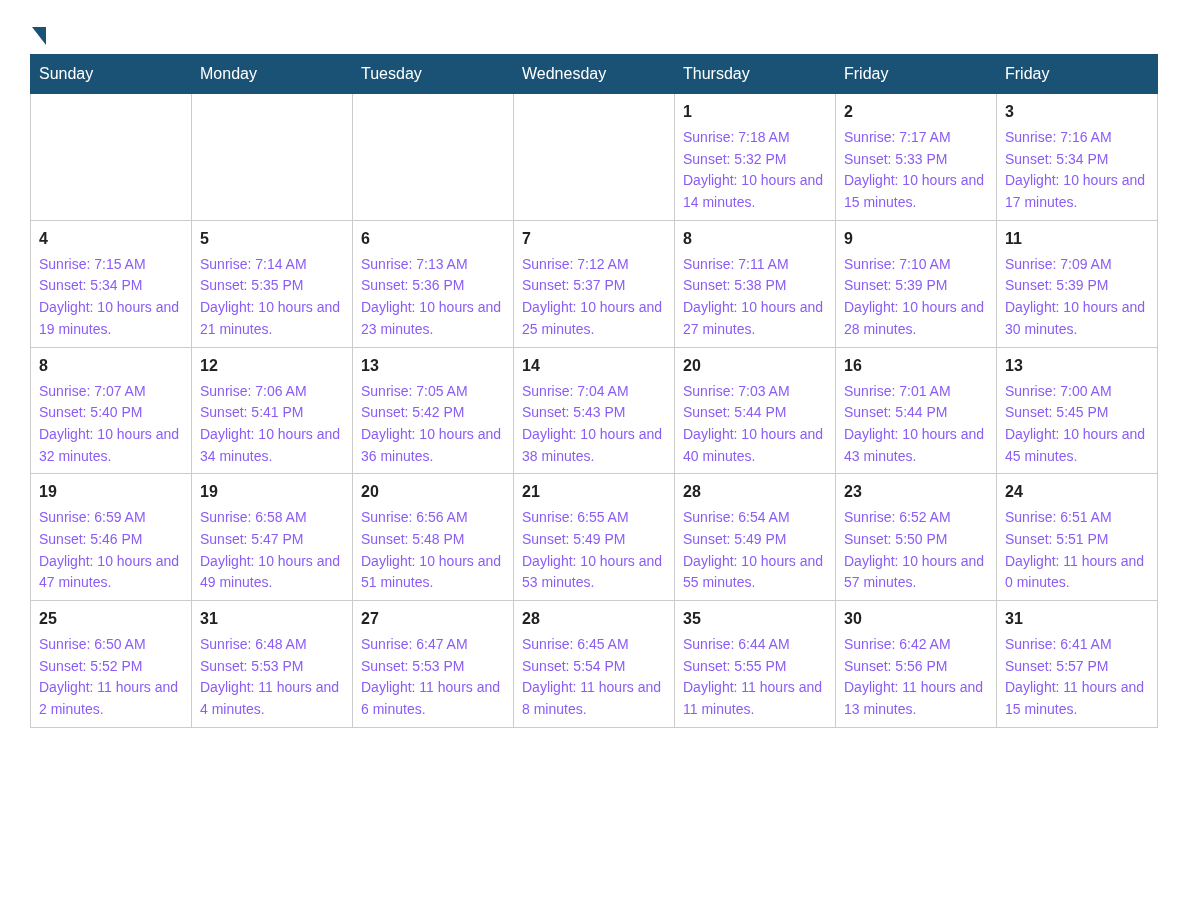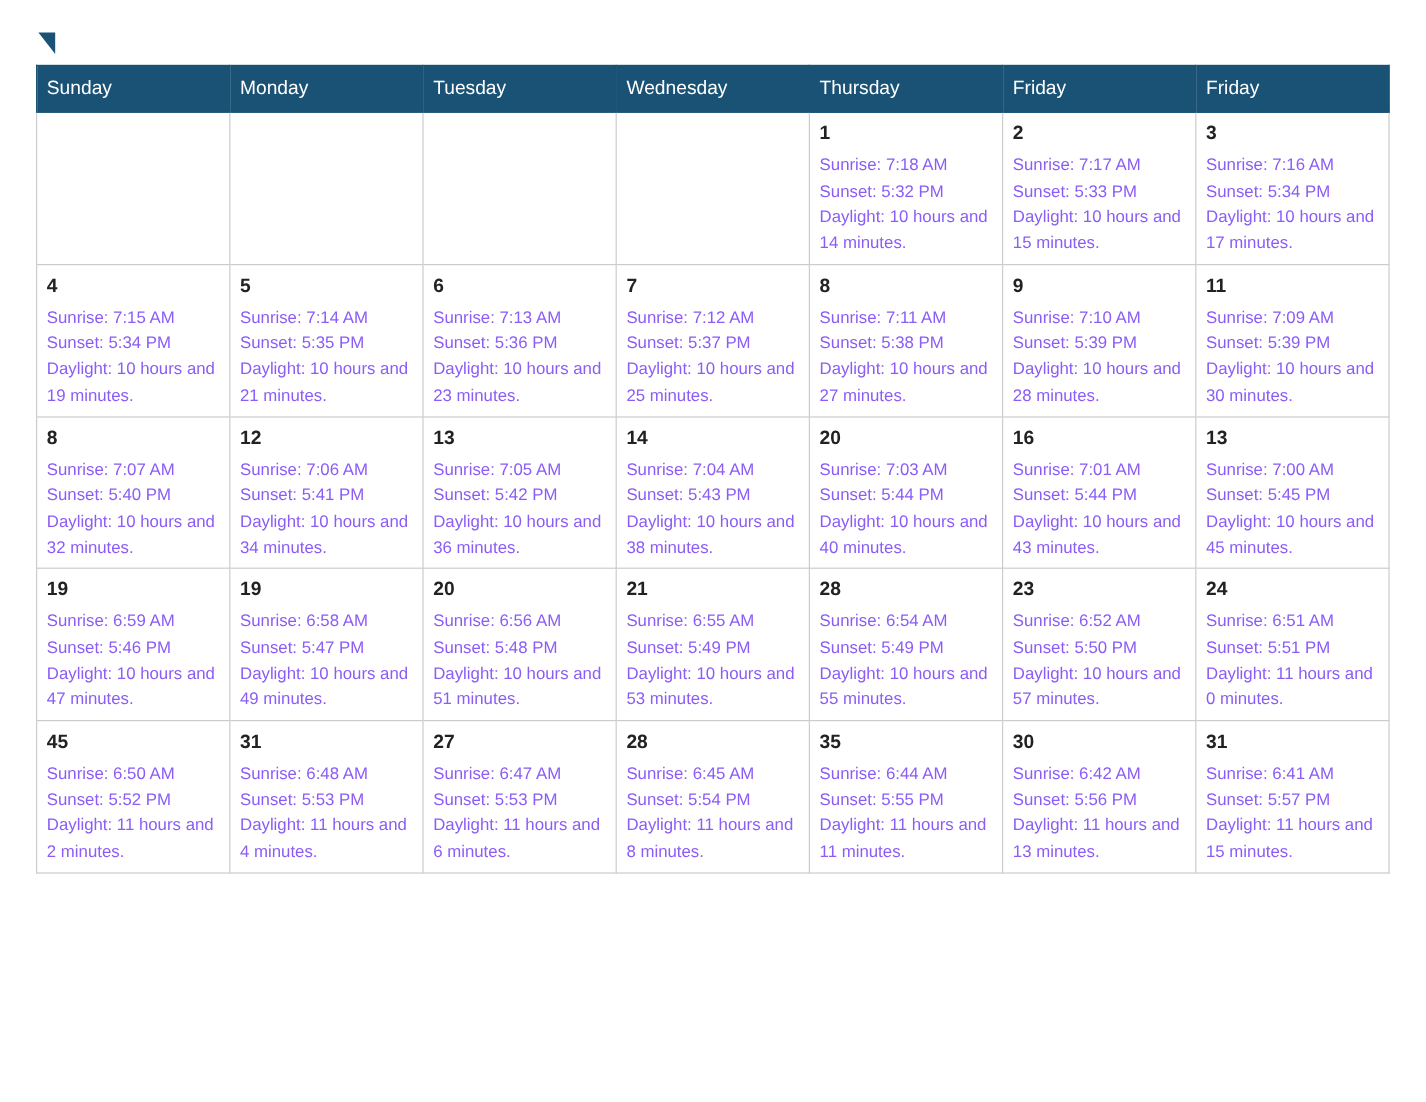--- a/index.html
+++ b/index.html
@@ -234,21 +234,21 @@
           <div class="day-number">23</div>
           <div class="day-info">Sunrise: 6:52 AM<br>Sunset: 5:50 PM<br>Daylight: 10 hours and 57 minutes.</div>
         </td>
         <td>
           <div class="day-number">24</div>
           <div class="day-info">Sunrise: 6:51 AM<br>Sunset: 5:51 PM<br>Daylight: 11 hours and 0 minutes.</div>
         </td>
       </tr>
       <tr>
         <td>
-          <div class="day-number">45</div>
+          <div class="day-number">25</div>
           <div class="day-info">Sunrise: 6:50 AM<br>Sunset: 5:52 PM<br>Daylight: 11 hours and 2 minutes.</div>
         </td>
         <td>
           <div class="day-number">31</div>
           <div class="day-info">Sunrise: 6:48 AM<br>Sunset: 5:53 PM<br>Daylight: 11 hours and 4 minutes.</div>
         </td>
         <td>
           <div class="day-number">27</div>
           <div class="day-info">Sunrise: 6:47 AM<br>Sunset: 5:53 PM<br>Daylight: 11 hours and 6 minutes.</div>
         </td>

